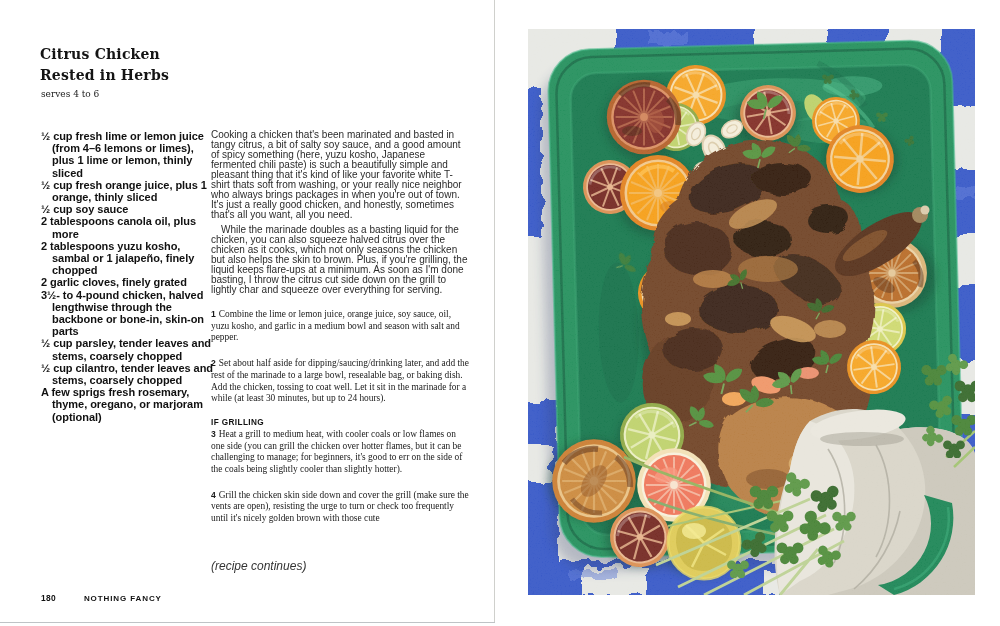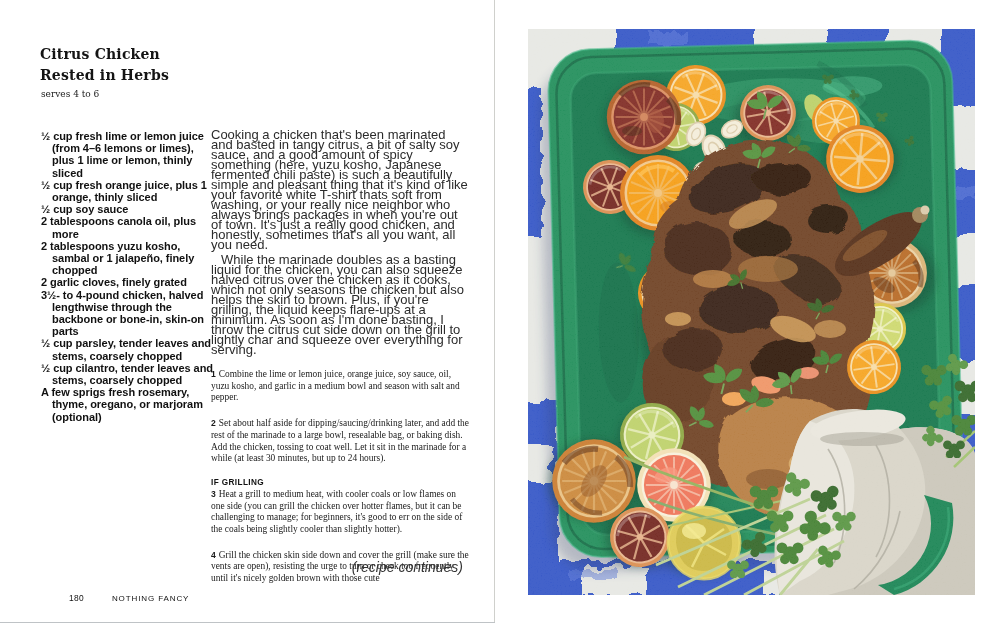--- a/index.html
+++ b/index.html
@@ -17,33 +17,33 @@
     position:absolute;left:41px;top:89px;
     font-family:"DejaVu Serif",serif;font-size:9px;color:#222;
   }
   .ingredients{
     position:absolute;left:41px;top:130px;width:172px;
     font-weight:700;font-size:11px;line-height:12.2px;letter-spacing:-0.05px;color:#111;
   }
   .ing{padding-left:11px;text-indent:-11px;}
   .bodycol{position:absolute;left:211px;top:130px;width:259px;}
   .headnote{
-    margin:0;font-size:13px;line-height:10px;color:#2b2b2b;text-align:left;
+    margin:0;font-size:10px;line-height:10px;color:#2b2b2b;text-align:left;
   }
   .headnote.indent{text-indent:10px;margin-top:5px;}
   .step{margin:14px 0 0 0;font-family:"Liberation Serif",serif;font-size:9.4px;line-height:11.7px;color:#1a1a1a;}
   .step + .step{}
   .step .num{font-family:"Liberation Sans",sans-serif;font-weight:700;font-size:8.6px;margin-right:3px;}
   .subhead{margin:13px 0 2px 0;font-weight:700;font-size:8.2px;letter-spacing:.4px;color:#111;}
   .subhead + .step{margin-top:1px;}
   .continues{
-    position:absolute;left:211px;top:559px;width:252px;text-align:right;
-    font-style:italic;font-size:14px;color:#333;
-  }
-  .footer{position:absolute;left:41px;top:593px;font-weight:400;font-size:8.4px;color:#111;margin-left:28px;}
+    position:absolute;left:211px;top:559px;width:252px;text-align:left;
+    font-style:italic;font-size:12px;color:#333;
+  }
+  .footer{position:absolute;left:41px;top:593px;font-weight:700;font-size:8.4px;color:#111;}
   .footer .pn{margin-right:28px;letter-spacing:.3px;}
   .footer .bk{font-size:8px;letter-spacing:.9px;}
   .gutter{position:absolute;left:494px;top:0;width:1px;height:622px;background:#cfd0cc;}
   .bottom-rule{position:absolute;left:0;top:622px;width:1000px;height:1px;background:#bfc3c6;}
   .page-right{position:absolute;left:495px;top:0;width:505px;height:626px;background:#fff;}
   .photo{position:absolute;left:33px;top:29px;width:447px;height:566px;display:block;}
 </style>
 </head>
 <body>
 

